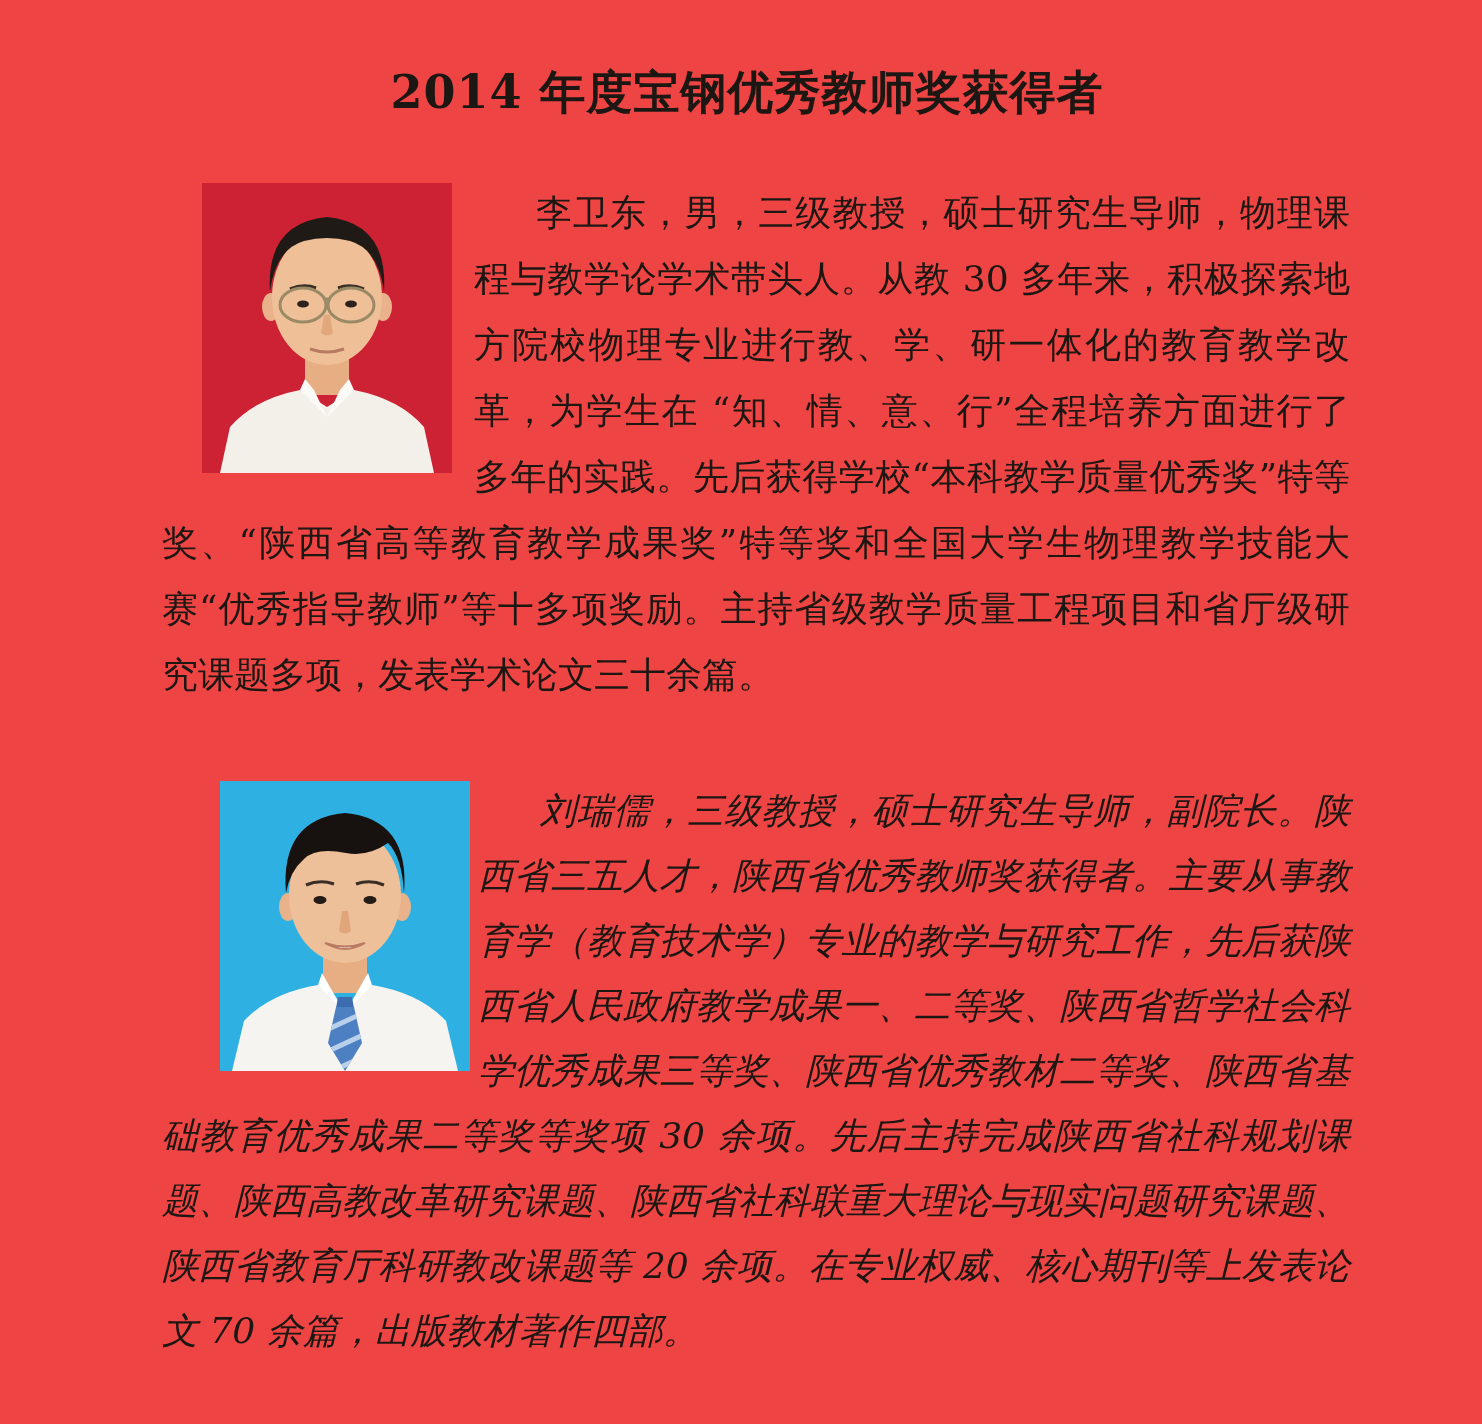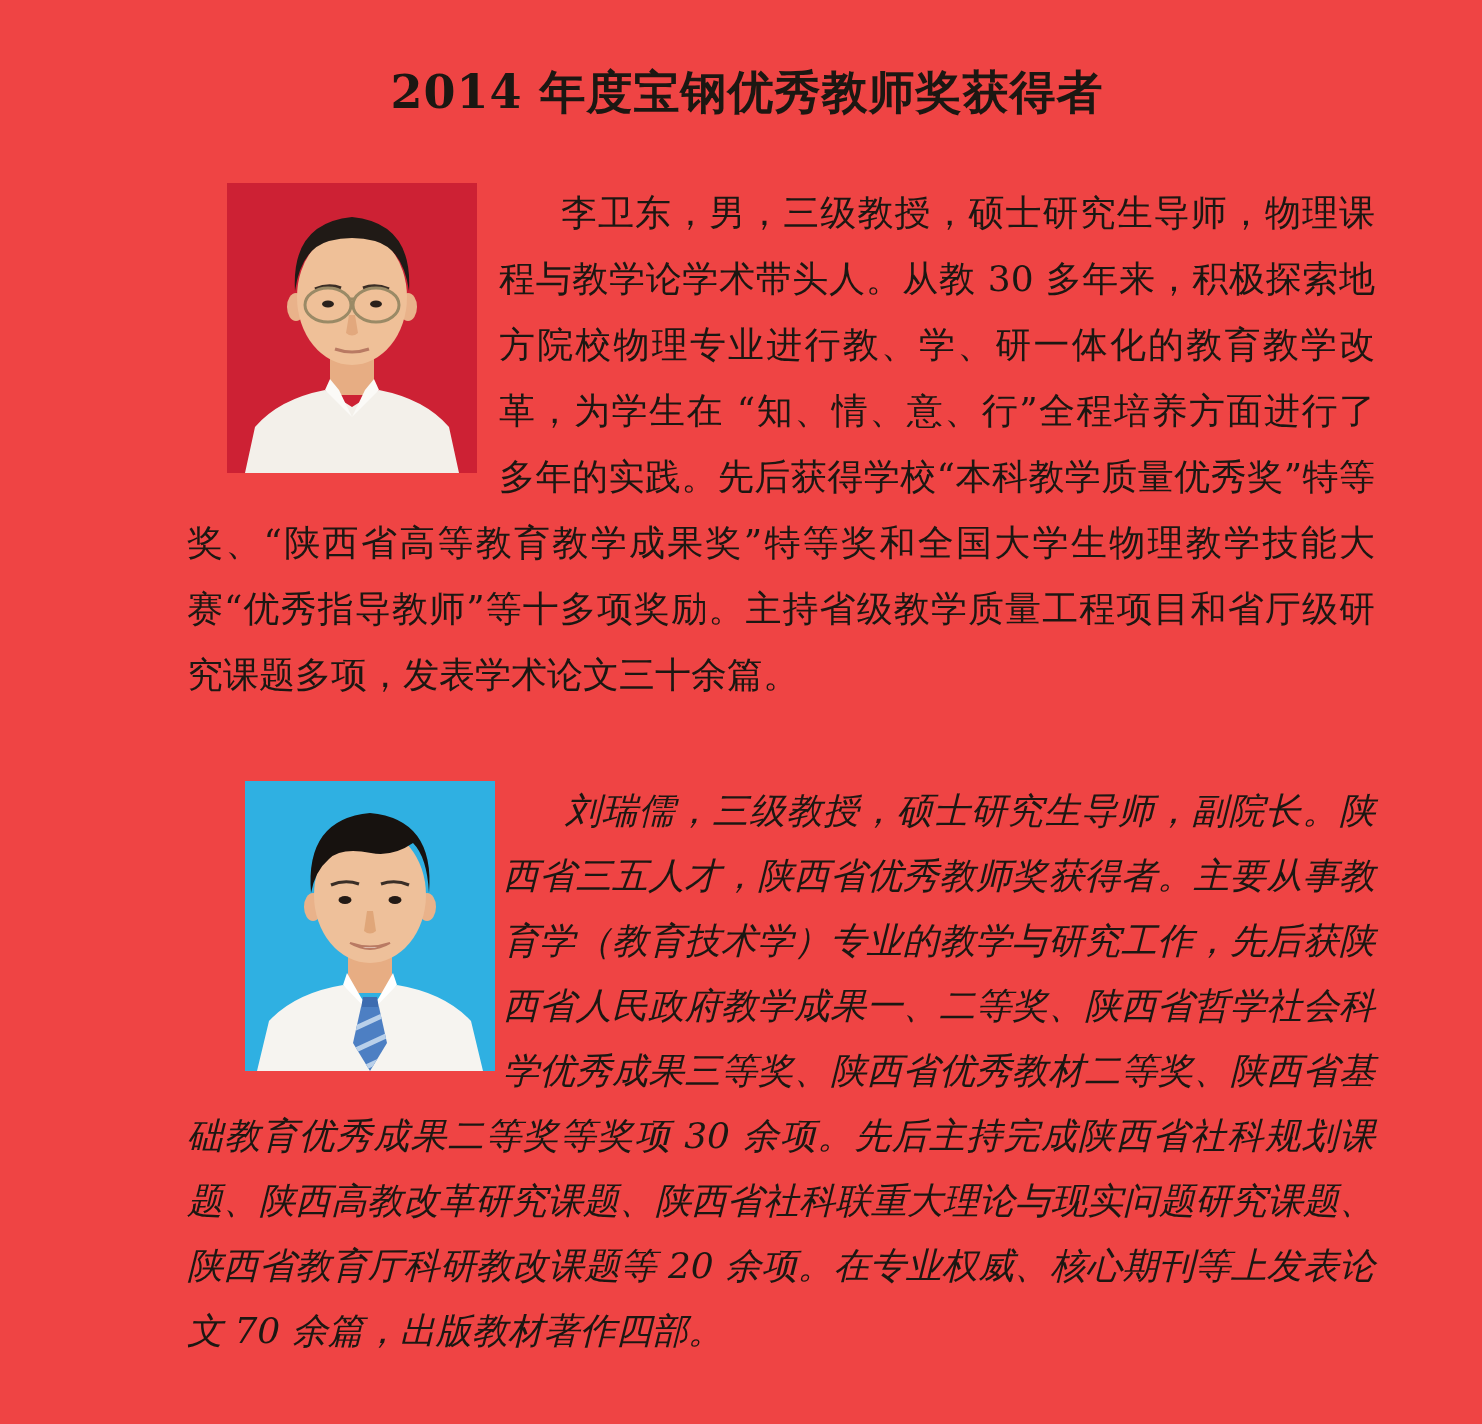--- a/index.html
+++ b/index.html
@@ -19,21 +19,21 @@
     left: 0;
     width: 100%;
     margin: 0;
     text-align: center;
     font-size: 46px;
     font-weight: 700;
     letter-spacing: 1px;
   }
   .profile {
     position: absolute;
-    left: 187px;
+    left: 162px;
     width: 1188px;
   }
   .profile-1 { top: 180px; }
   .profile-2 { top: 778px; }
   .photo {
     float: left;
     width: 250px;
     height: 290px;
   }
   .photo svg { display: block; }

